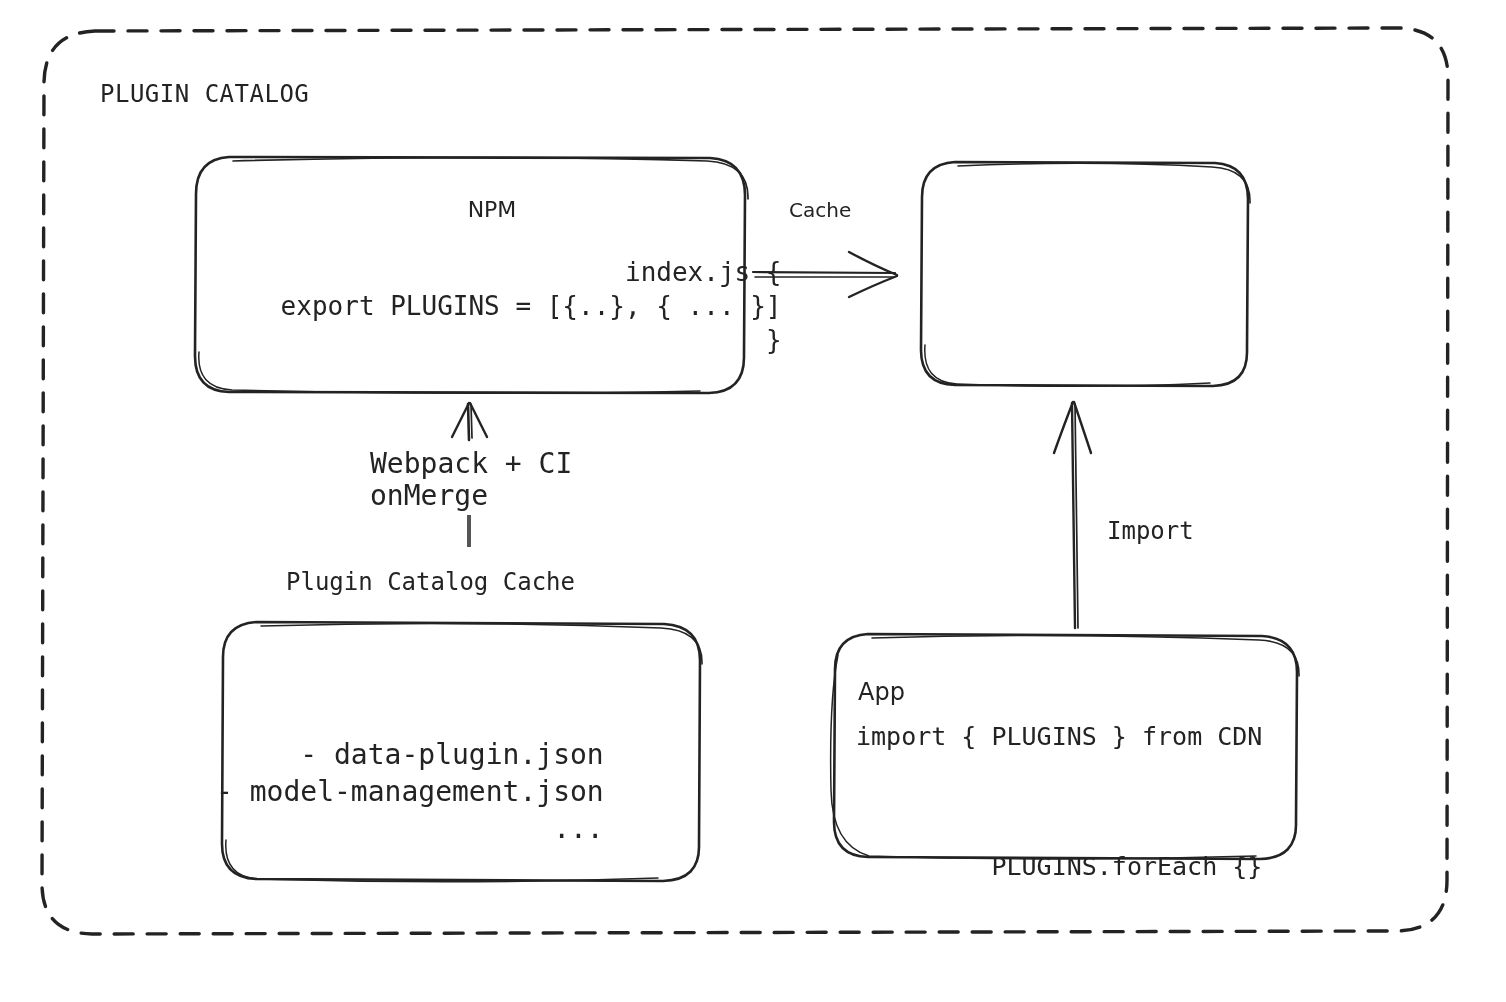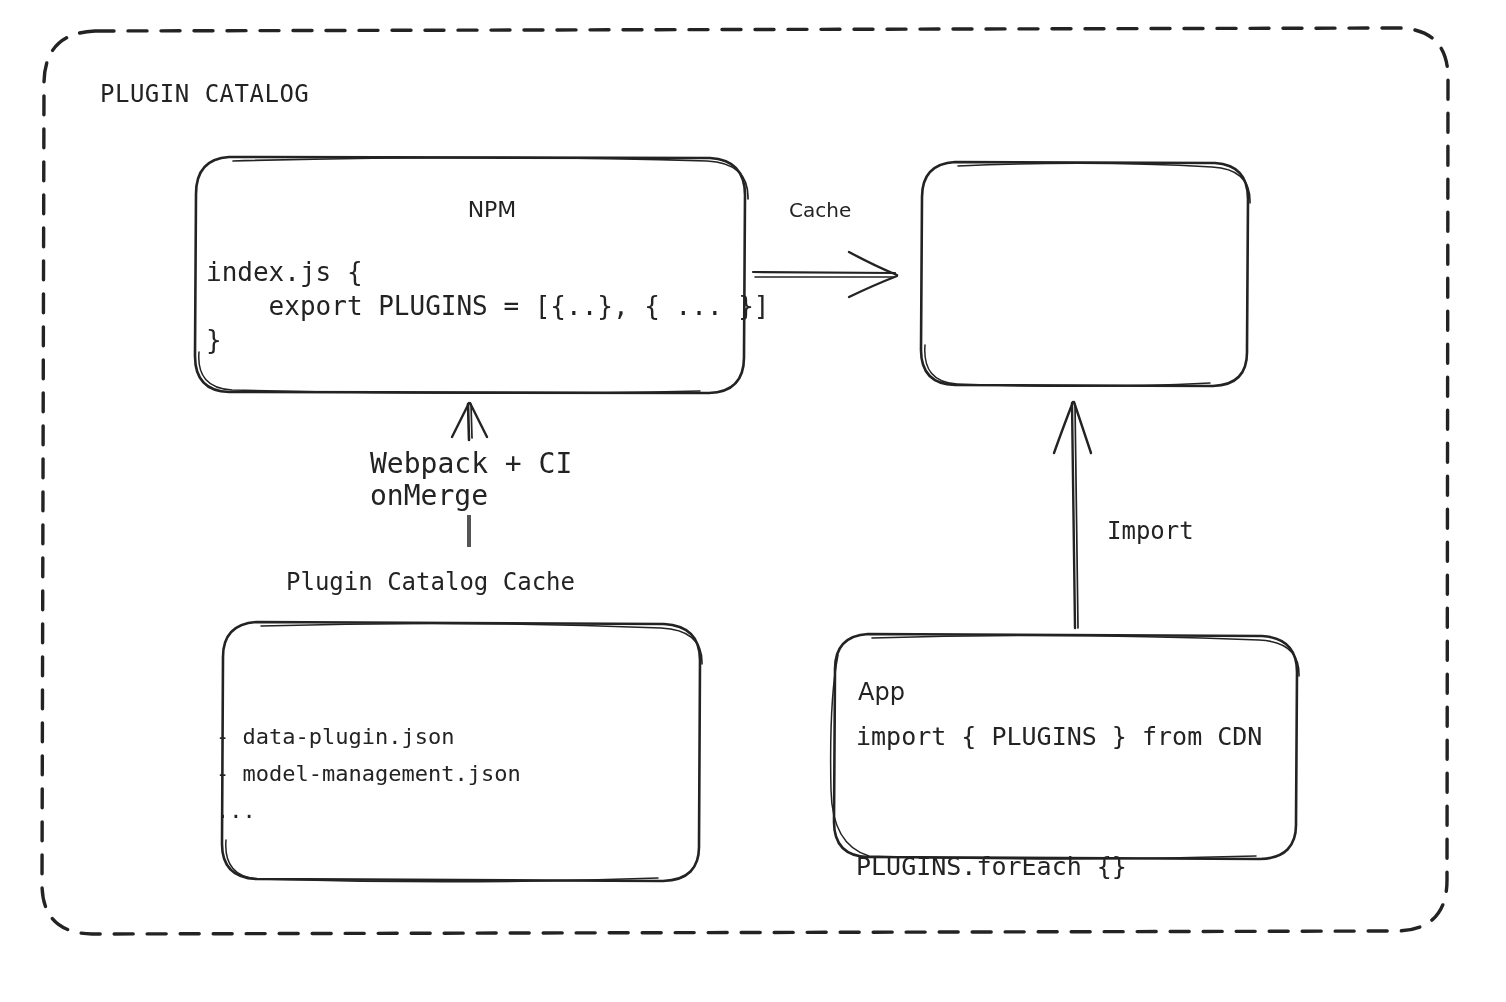--- a/index.html
+++ b/index.html
@@ -21,20 +21,21 @@
     left: 0;
     width: 1506px;
     height: 1002px;
     pointer-events: none;
   }
   .txt {
     position: absolute;
     color: #232323;
     white-space: pre;
     line-height: 1.0;
+    text-align: right;
   }
   .mono {
     font-family: "DejaVu Sans Mono", monospace;
   }
   .sans {
     font-family: "DejaVu Sans", sans-serif;
   }
 
   
   #group-title {
@@ -46,21 +47,21 @@
 
   
   #npm-title {
     left: 194px;
     top: 199px;
     width: 596px;
     text-align: center;
     font-size: 22px;
   }
   #npm-code {
-    left: 206px;
+    left: 218px;
     top: 255px;
     font-size: 26px;
     line-height: 34px;
   }
 
   
   #cdn-title {
     left: 920px;
     top: 267px;
     width: 330px;
@@ -89,22 +90,22 @@
   }
 
   
   #repo-label {
     left: 286px;
     top: 570px;
     font-size: 24px;
   }
   #repo-files {
     left: 216px;
-    top: 718px;
-    font-size: 22px;
+    top: 736px;
+    font-size: 28px;
     line-height: 37px;
   }
 
   
   #app-title {
     left: 858px;
     top: 680px;
     font-size: 24px;
   }
   #app-code {

